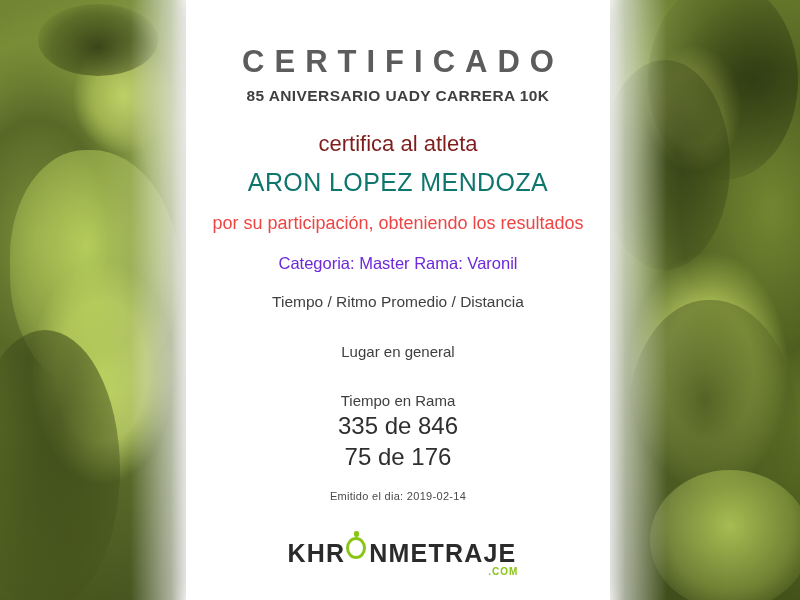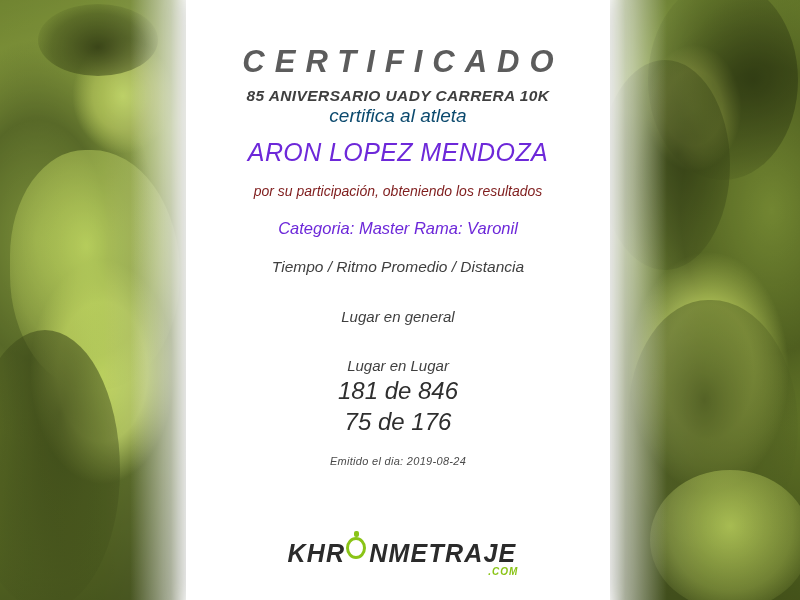--- a/index.html
+++ b/index.html
@@ -126,52 +126,52 @@
   .sheet {
     position: absolute;
     left: 186px;
     right: 190px;
     top: 0;
     bottom: 0;
     background: #ffffff;
     box-shadow: 0 0 22px rgba(0,0,0,0.16);
     text-align: center;
     color: #3e3e3e;
-    font-style: italic;
   }
 
   .title {
     margin-top: 44px;
     font-size: 31px;
     font-weight: bold;
     letter-spacing: 10px;
     color: #5c5c5c;
     padding-left: 10px;
   }
   .subtitle {
     margin-top: 7px;
     font-size: 15.5px;
     font-weight: bold;
     letter-spacing: 0.4px;
     color: #3f3f3f;
   }
   .certifies {
-    font-size: 19px;
-    color: #0c4a6e;
+    margin-top: 26px;
+    font-size: 22px;
+    color: #7f1d1d;
   }
   .athlete {
     margin-top: 11px;
     font-size: 25px;
-    color: #6d28d9;
+    color: #0f766e;
     letter-spacing: 0.4px;
   }
   .participation {
     margin-top: 16px;
-    font-size: 14px;
-    color: #7f1d1d;
+    font-size: 18px;
+    color: #ef4444;
   }
   .category {
     margin-top: 20px;
     font-size: 16.5px;
     color: #6d28d9;
   }
   .metric-label {
     margin-top: 20px;
     font-size: 15.5px;
     color: #3f3f3f;
@@ -287,26 +287,26 @@
     <div class="certifies">certifica al atleta</div>
     <div class="athlete">ARON LOPEZ MENDOZA</div>
     <div class="participation">por su participación, obteniendo los resultados</div>
 
     <div class="category">Categoria: Master Rama: Varonil</div>
 
     <div class="metric-label">Tiempo / Ritmo Promedio / Distancia</div>
 
     <div class="metric-label-sm">Lugar en general</div>
 
-    <div class="metric-label-sm">Lugar en Lugar</div>
-    <div class="metric-value">181 de 846</div>
+    <div class="metric-label-sm">Tiempo en Rama</div>
+    <div class="metric-value">335 de 846</div>
 
     <div class="metric-value">75 de 176</div>
 
-    <div class="issued">Emitido el dia: 2019-08-24</div>
+    <div class="issued">Emitido el dia: 2019-02-14</div>
 
     <div class="logo">
       <div class="logo-inner">
         <span>KHR</span><span class="logo-o">O</span><span>N</span><span>METRAJE</span>
         <span class="logo-tld">.COM</span>
       </div>
     </div>
 
   </div>
 </div>

